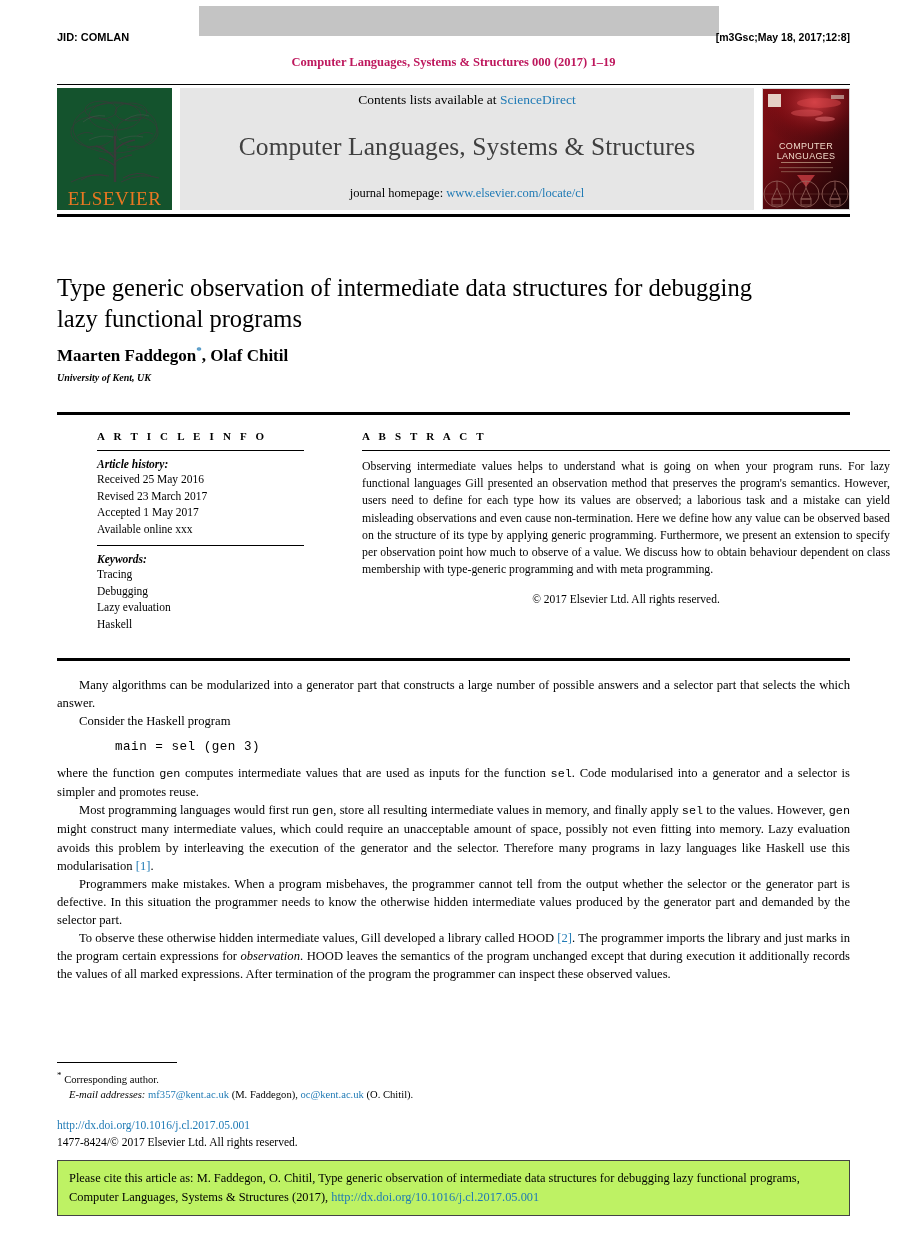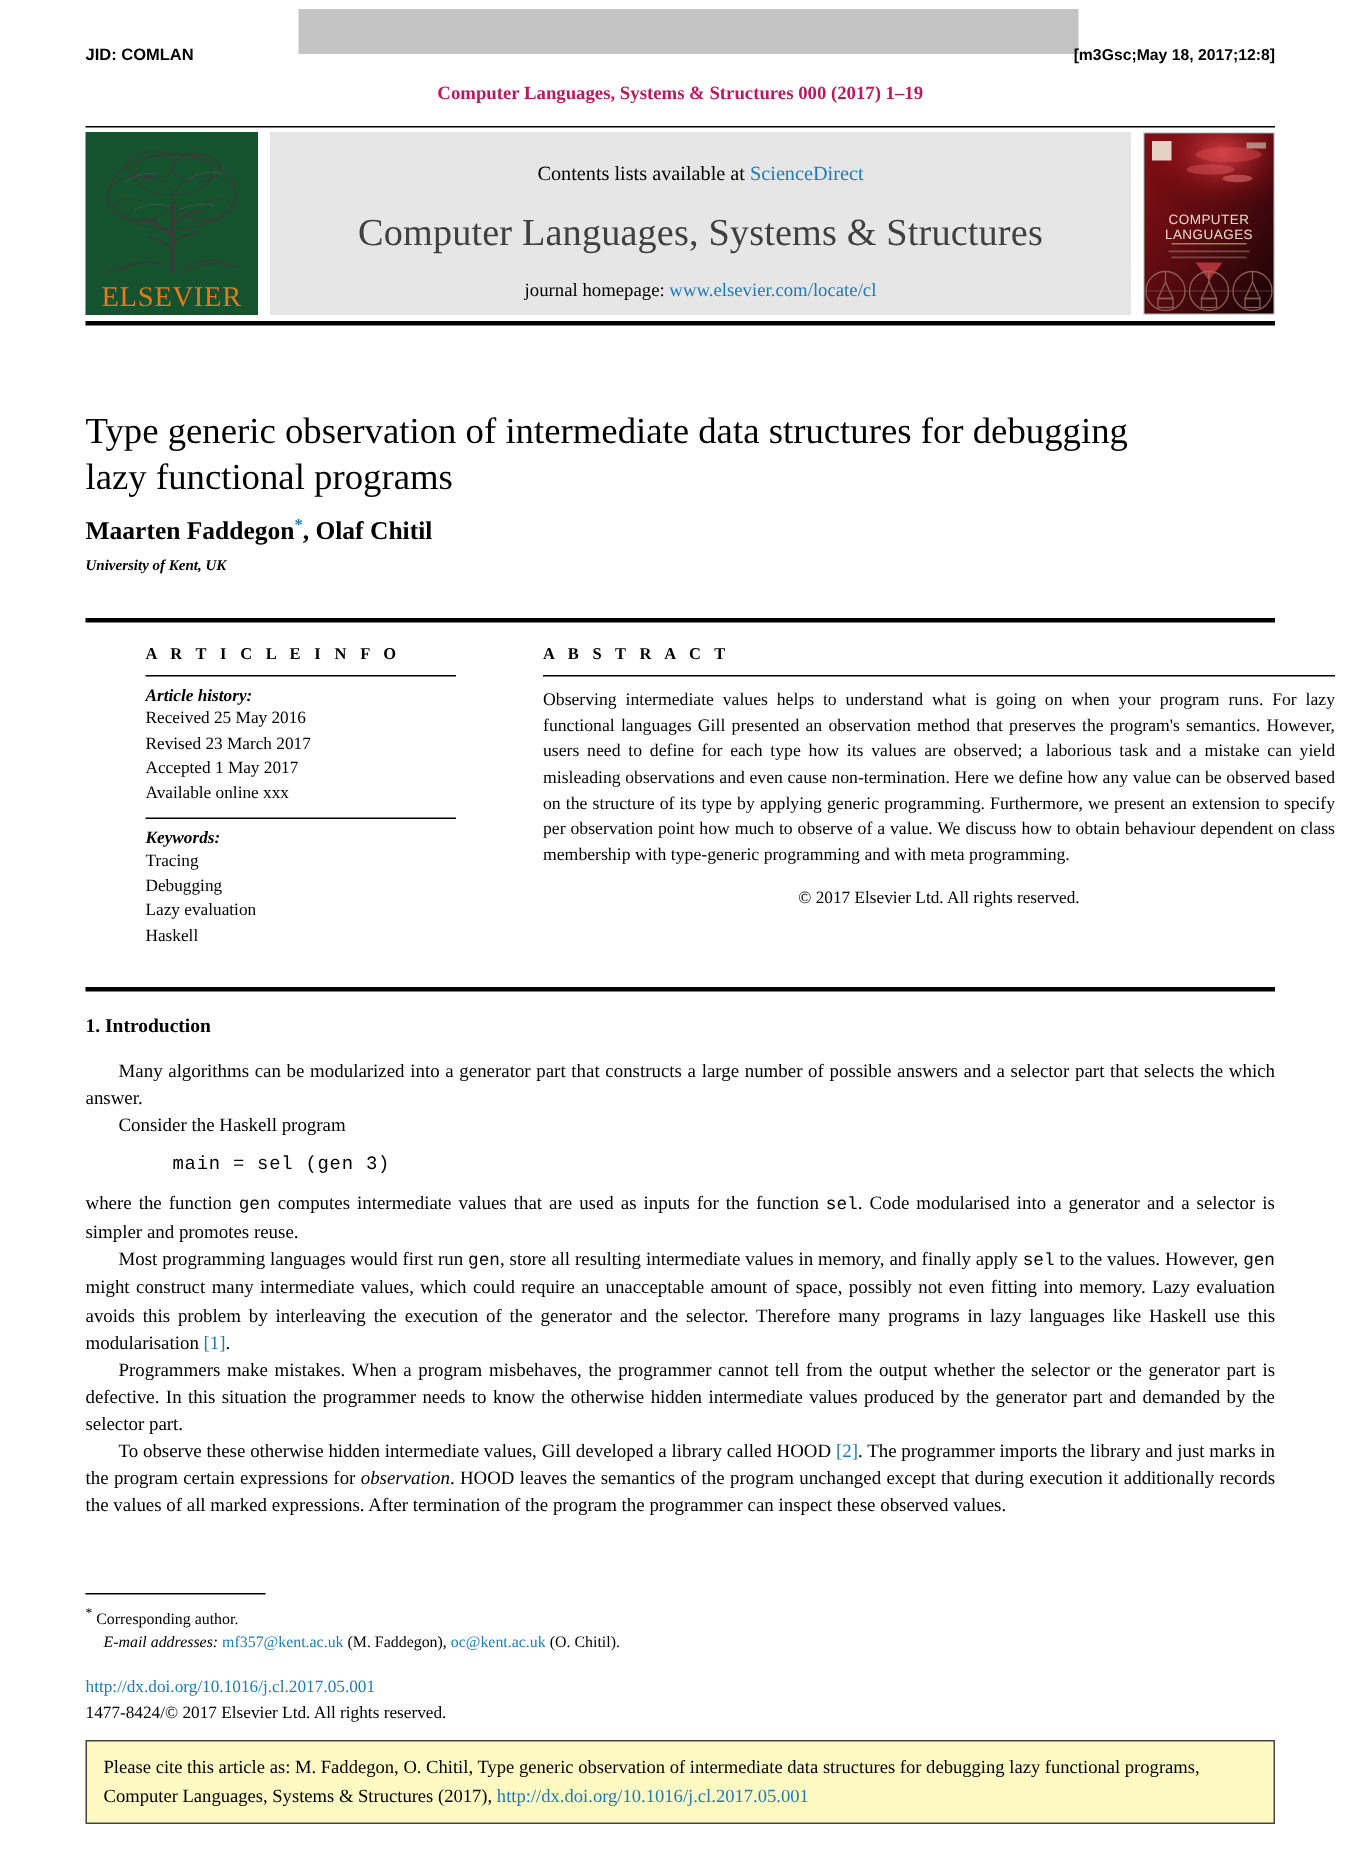--- a/index.html
+++ b/index.html
@@ -101,21 +101,21 @@
     line-height: 1;
     margin-top: 1px;
   }
   .banner {
     flex: 1 1 auto;
     background: #e6e6e6;
     display: flex;
     flex-direction: column;
     justify-content: space-between;
     align-items: center;
-    padding: 20px 0 9px 0;
+    padding: 4px 0 9px 0;
     margin: 0 8px;
   }
   .banner .contents {
     font-size: 13.5px;
     font-family: "Liberation Serif", serif;
     color: #000;
   }
   .banner .jtitle {
     font-size: 25.5px;
     font-family: "Liberation Serif", serif;
@@ -268,21 +268,21 @@
     width: 500px;
     font-size: 11.5px;
     line-height: 1.5;
   }
 
   
   .citebox {
     position: absolute;
     left: 57px; top: 1160px;
     width: 793px;
-    background: #fef9c3;
+    background: #bef264;
     border: 1.3px solid #444;
     padding: 8px 11px 9px 11px;
     font-size: 12.4px;
     line-height: 1.5;
   }
 </style>
 </head>
 <body>
 
 <div class="page">
@@ -418,21 +418,20 @@
       <div class="sechead">A B S T R A C T</div>
       <div class="hr-sec"></div>
       <div class="abstract-body">Observing intermediate values helps to understand what is going on when your program runs. For lazy functional languages Gill presented an observation method that preserves the program's semantics. However, users need to define for each type how its values are observed; a laborious task and a mistake can yield misleading observations and even cause non-termination. Here we define how any value can be observed based on the structure of its type by applying generic programming. Furthermore, we present an extension to specify per observation point how much to observe of a value. We discuss how to obtain behaviour dependent on class membership with type-generic programming and with meta programming.</div>
       <div class="copyright">© 2017 Elsevier Ltd. All rights reserved.</div>
     </div>
   </div>
 
   <div class="rule-thick" style="top:658px;"></div>
 
   <div class="bodywrap">
-    <h2 class="secnum">1. Introduction</h2>
 
     <p class="para">Many algorithms can be modularized into a generator part that constructs a large number of possible answers and a selector part that selects the which answer.</p>
     <p class="para">Consider the Haskell program</p>
 
     <div class="code">main = sel (gen 3)</div>
 
     <p class="para noindent"><span>where the function </span><code class="inl">gen</code><span> computes intermediate values that are used as inputs for the function </span><code class="inl">sel</code><span>. Code modularised into a generator and a selector is simpler and promotes reuse.</span></p>
 
     <p class="para"><span>Most programming languages would first run </span><code class="inl">gen</code><span>, store all resulting intermediate values in memory, and finally apply </span><code class="inl">sel</code><span> to the values. However, </span><code class="inl">gen</code><span> might construct many intermediate values, which could require an unacceptable amount of space, possibly not even fitting into memory. Lazy evaluation avoids this problem by interleaving the execution of the generator and the selector. Therefore many programs in lazy languages like Haskell use this modularisation </span><span class="cite">[1]</span><span>.</span></p>
 

